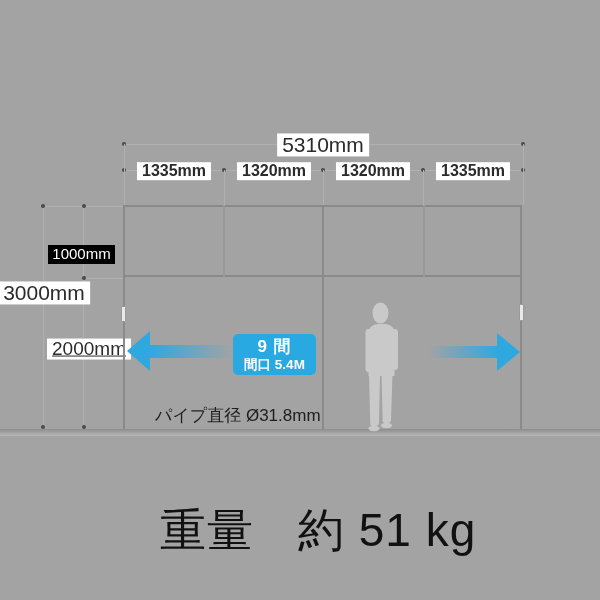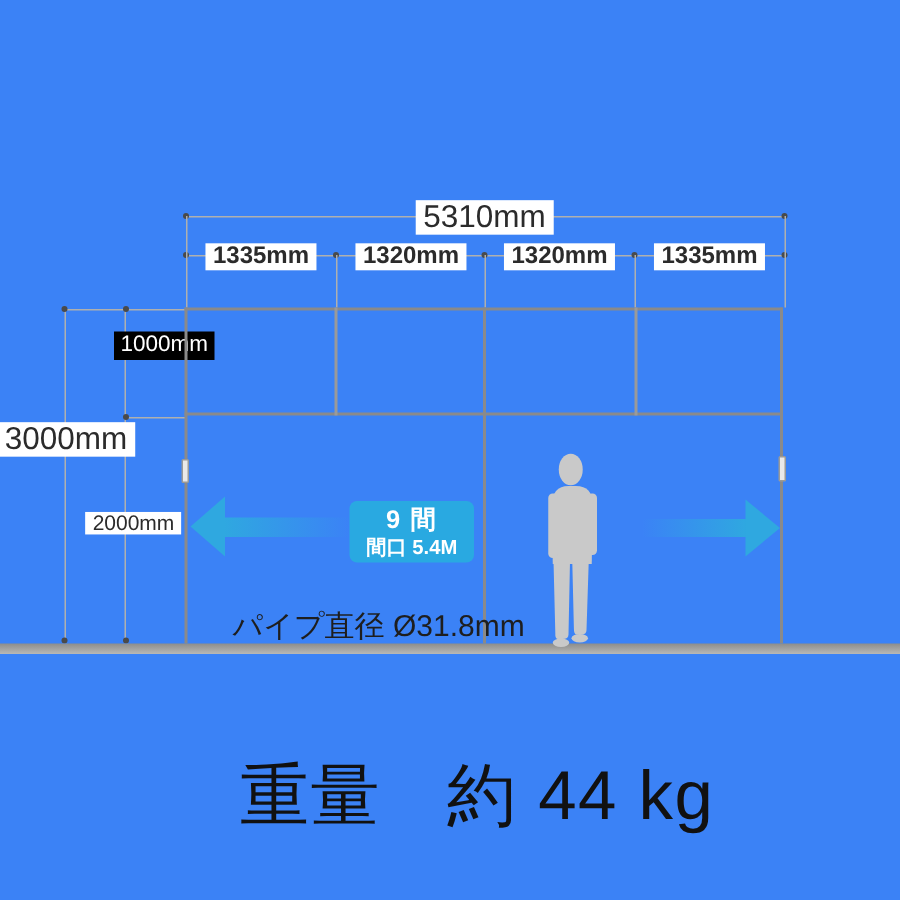--- a/index.html
+++ b/index.html
@@ -1,32 +1,32 @@
 <!DOCTYPE html>
 <html><head>
 <meta charset="utf-8">
 <style>
   html,body{margin:0;padding:0;background:#fff;}
   #stage{
-    position:relative;width:600px;height:600px;background:#3b82f6;
+    position:relative;width:600px;height:600px;background:#a3a3a3;
     font-family:"Liberation Sans","DejaVu Sans",sans-serif;
     color:#2b2b2b;overflow:hidden;
   }
   .abs{position:absolute;}
   
   .dimline{background:#b0b0ae;}
   .dot{width:4px;height:4px;border-radius:50%;background:#4a4a4a;}
   .dimlabel{
     background:#fff;padding:0 5px;white-space:nowrap;
     transform:translate(-50%,-50%);line-height:1.1;
   }
   .lbl-total{font-size:21px;}
   .lbl-seg{font-size:16px;font-weight:bold;}
   .lbl-h-total{font-size:21px;}
-  .lbl-h-lower{font-size:14px;}
+  .lbl-h-lower{font-size:19px;text-decoration:underline;}
   .lbl-h-upper{
     background:#000;color:#fff;font-size:15px;
     width:67px;height:19px;display:flex;align-items:center;justify-content:center;
     padding:0;transform:none;
   }
   
   .frame-outer{
     border:2px solid #8a8a8a;border-bottom:none;background:transparent;box-sizing:border-box;
   }
   .frame-bar{background:#8a8a8a;}
@@ -49,21 +49,21 @@
   .arrow-body-right{background:linear-gradient(to right,rgba(255,255,255,0),#2fa8e0);}
   
   .badge{
     width:83px;height:41px;border-radius:5px;background:#29a9e1;color:#fff;
     display:flex;flex-direction:column;align-items:center;justify-content:center;
     line-height:1.15;
   }
   .badge-line1{font-size:17px;font-weight:bold;letter-spacing:1px;}
   .badge-line2{font-size:13.5px;font-weight:bold;}
   
-  .pipe-note{font-size:20px;color:#1e1e1e;white-space:nowrap;}
+  .pipe-note{font-size:17px;color:#1e1e1e;white-space:nowrap;}
   .weight{
     display:flex;align-items:baseline;gap:44px;font-size:46px;font-weight:400;
     color:#111;white-space:nowrap;letter-spacing:1px;
   }
 </style>
 </head>
 <body>
 
 <div id="stage">
 
@@ -92,21 +92,21 @@
   <div class="abs dimline" style="left:42.5px;top:206px;width:1px;height:222px;"></div>
   <div class="abs dimline" style="left:83px;top:206px;width:1px;height:222px;"></div>
   <div class="abs dimline" style="left:43px;top:205.5px;width:81px;height:1px;"></div>
   <div class="abs dimline" style="left:83px;top:277.5px;width:41px;height:1px;"></div>
   <div class="abs dot" style="left:41px;top:204px;"></div>
   <div class="abs dot" style="left:41px;top:425px;"></div>
   <div class="abs dot" style="left:81.5px;top:204px;"></div>
   <div class="abs dot" style="left:81.5px;top:276px;"></div>
   <div class="abs dot" style="left:81.5px;top:425px;"></div>
 
-  <div class="abs dimlabel lbl-h-upper" style="left:48px;top:221px;margin-left:28px;">1000mm</div>
+  <div class="abs dimlabel lbl-h-upper" style="left:48px;top:245px;">1000mm</div>
   <div class="abs dimlabel lbl-h-total" style="left:44px;top:293px;">3000mm</div>
   <div class="abs dimlabel lbl-h-lower" style="left:89px;top:349px;">2000mm</div>
 
   <div class="abs frame-outer" style="left:123px;top:205px;width:399px;height:224px;"></div>
   <div class="abs frame-bar" style="left:123px;top:275px;width:399px;height:2px;"></div>
   <div class="abs frame-bar" style="left:321.5px;top:205px;width:2px;height:224px;"></div>
   <div class="abs frame-bar-light" style="left:222.5px;top:205px;width:2px;height:72px;"></div>
   <div class="abs frame-bar-light" style="left:422.5px;top:205px;width:2px;height:72px;"></div>
   <div class="abs joint" style="left:121px;top:306px;width:5px;height:16px;"></div>
   <div class="abs joint" style="left:519px;top:304px;width:5px;height:17px;"></div>
@@ -133,16 +133,16 @@
 
   <div class="abs badge" style="left:233px;top:334px;">
     <span class="badge-line1">9 間</span>
     <span class="badge-line2">間口 5.4M</span>
   </div>
 
   <div class="abs pipe-note" style="left:155px;top:404px;">パイプ直径 Ø31.8mm</div>
 
   <div class="abs weight" style="left:160px;top:500px;">
     <span>重量</span>
-    <span>約 44 kg</span>
+    <span>約 51 kg</span>
   </div>
 
 </div>
 
 </body></html>

